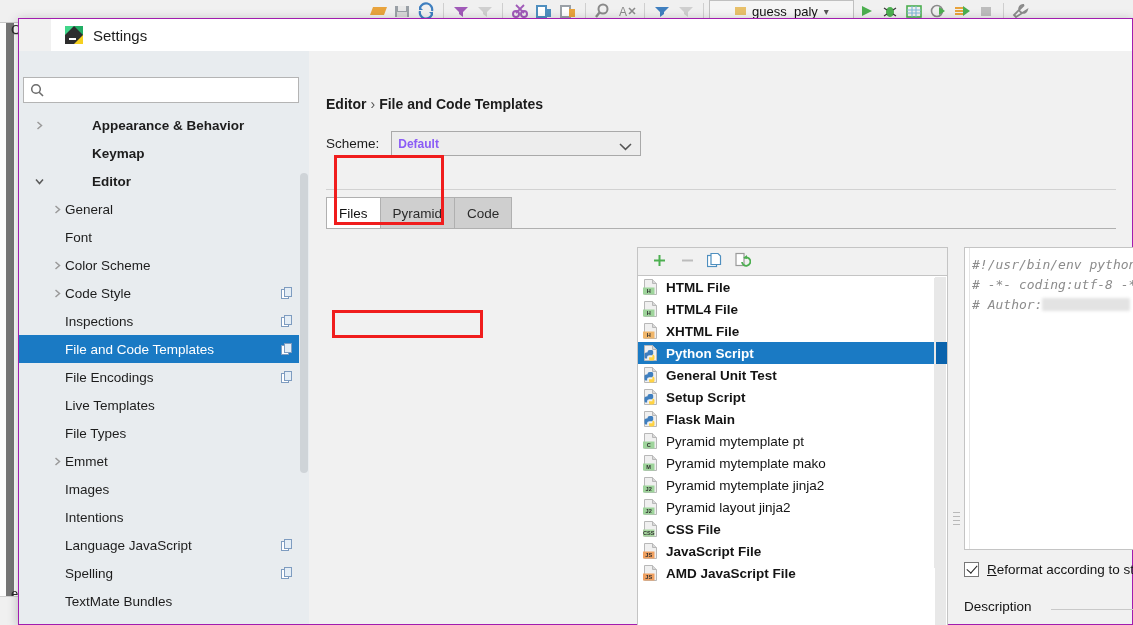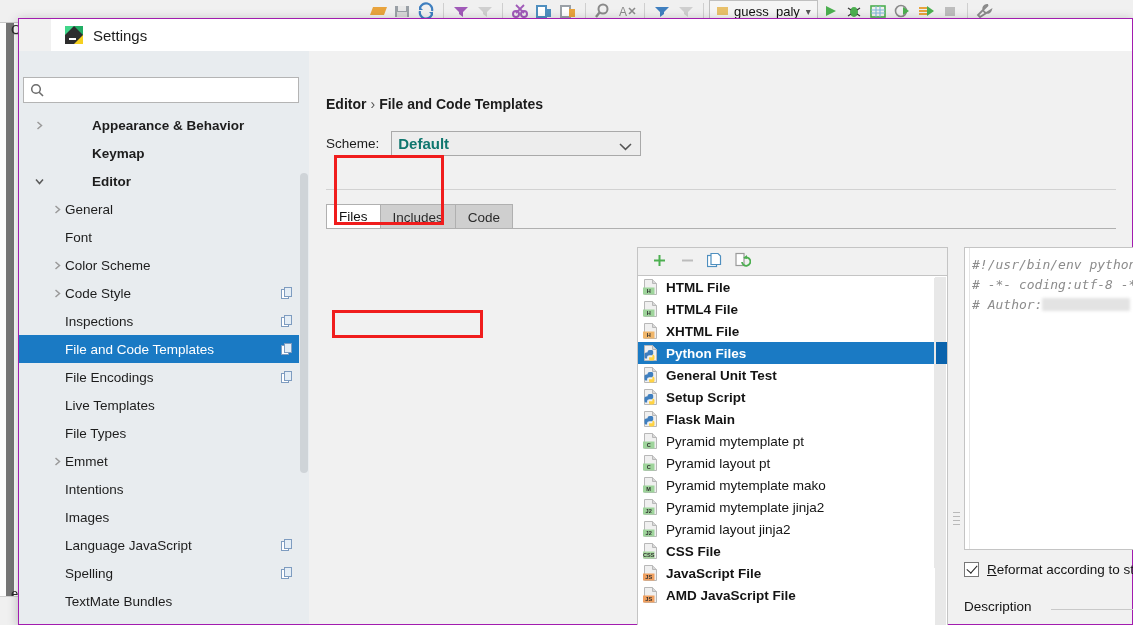--- a/index.html
+++ b/index.html
@@ -56,28 +56,28 @@
   .left-sb-track{position:absolute;right:0;top:60px;width:10px;height:513px;background:#e8ecef;}
   .left-sb-thumb{position:absolute;right:1px;top:62px;width:8px;height:300px;background:#cfd4d8;border-radius:4px;}
 
   
   .right-panel{position:absolute;left:290px;top:0;width:823px;height:573px;background:#f1f1f1;}
   .breadcrumb{position:absolute;left:17px;top:45px;font-size:14px;font-weight:bold;color:#1c1c1c;}
   .bc-sep{font-weight:normal;color:#555;margin:0 4px;}
   .scheme-row{position:absolute;left:17px;top:80px;display:flex;align-items:center;}
   .scheme-lbl{font-size:13.5px;color:#1c1c1c;margin-right:12px;}
   .scheme-combo{width:250px;height:25px;background:#ededed;border:1px solid #a9a9a9;box-sizing:border-box;display:flex;align-items:center;padding:0 6px;position:relative;}
-  .scheme-val{font-size:15px;font-weight:bold;color:#0f766e;}
+  .scheme-val{font-size:12px;font-weight:bold;color:#8b5cf6;}
   .scheme-arrow{position:absolute;right:8px;top:7px;}
 
   .hr-under-scheme{position:absolute;left:17px;top:138px;width:790px;height:1px;background:#d2d2d2;}
 
   
   .tabs{position:absolute;left:17px;top:152px;display:flex;align-items:flex-end;height:26px;}
-  .tab{height:25px;padding:0 12px;display:flex;align-items:center;font-size:13.5px;color:#2b2b2b;
+  .tab{height:32px;padding:0 12px;display:flex;align-items:center;font-size:13.5px;color:#2b2b2b;
        background:#cfcfcf;border:1px solid #b0b0b0;border-bottom:none;box-sizing:border-box;margin-right:-1px;}
   .tab.active{background:#ffffff;border-bottom:1px solid #ffffff;color:#111;}
   .tab-underline{position:absolute;left:17px;top:177px;width:790px;height:1px;background:#b0b0b0;}
 
   
   .list-box{position:absolute;left:328px;top:196px;width:311px;height:410px;}
   .list-tb{position:absolute;left:0;top:0;width:311px;height:28px;background:#f1f1f1;border:1px solid #c4c4c4;border-bottom:none;box-sizing:border-box;display:flex;align-items:center;padding-left:8px;}
   .list-tb-btn{width:26px;height:24px;display:flex;align-items:center;justify-content:center;margin-right:2px;}
   .list-inner{position:absolute;left:0;top:28px;width:311px;height:382px;background:#ffffff;border:1px solid #c4c4c4;box-sizing:border-box;overflow:hidden;}
   .li{height:22px;display:flex;align-items:center;padding-left:5px;white-space:nowrap;}
@@ -200,21 +200,21 @@
       <svg width="22" height="18" viewBox="0 0 22 18">
           <path d="M18 5 L4 5 L9 10 L9 15 L13 12 L13 10 Z" fill="#3f7fbf"></path>
         </svg>
     </div>
     <div class="tb-ic">
       <svg width="22" height="18" viewBox="0 0 22 18">
           <path d="M4 5 L18 5 L13 10 L13 15 L9 12 L9 10 Z" fill="#cfcfcf"></path>
         </svg>
     </div>
     <div class="tb-sep"></div>
-    <div style="display:flex;align-items:center;height:20px;padding:0 6px;border:1px solid #c0c0c0;background:#f5f5f5;">
+    <div style="display:flex;align-items:center;height:20px;padding:0 24px;border:1px solid #c0c0c0;background:#f5f5f5;">
       <svg width="14" height="14" viewBox="0 0 14 14" style="margin-right:4px">
           <rect x="1" y="3" width="11" height="8" fill="#e8c06a"></rect>
         </svg>
       <span style="font-size:13px;color:#111">guess_paly</span>
       <span style="margin-left:6px;color:#555;font-size:10px">▾</span>
     </div>
     <div class="tb-ic"><svg width="22" height="18" viewBox="0 0 22 18">
           <path d="M7 4 L17 9 L7 14 Z" fill="#4caf50"></path>
         </svg></div>
     <div class="tb-ic"><svg width="22" height="18" viewBox="0 0 22 18">
@@ -359,25 +359,25 @@
           <div class="tree-row">
             <span class="tw" style="margin-left: 30px;">
               <svg width="9" height="9" viewBox="0 0 9 9">
                 <path d="M2.5 1 L6.5 4.5 L2.5 8" stroke="#9a9a9a" stroke-width="1.5" fill="none"></path>
               </svg>
             </span>
             <span class="tree-label">Emmet</span>
           </div>
           <div class="tree-row">
             <span class="tw" style="margin-left: 30px;"></span>
+            <span class="tree-label">Images</span>
+          </div>
+          <div class="tree-row">
+            <span class="tw" style="margin-left: 30px;"></span>
             <span class="tree-label">Intentions</span>
-          </div>
-          <div class="tree-row">
-            <span class="tw" style="margin-left: 30px;"></span>
-            <span class="tree-label">Images</span>
           </div>
           <div class="tree-row">
             <span class="tw" style="margin-left: 30px;"></span>
             <span class="tree-label">Language JavaScript</span>
             <span class="copy-ic"><svg width="12" height="12" viewBox="0 0 12 12">
                 <rect x="0.5" y="2.5" width="7" height="9" fill="#fff" stroke="#7e9cc0" stroke-width="1"></rect>
                 <rect x="3.5" y="0.5" width="7" height="9" fill="#e4edf5" stroke="#7e9cc0" stroke-width="1"></rect>
               </svg></span>
           </div>
           <div class="tree-row">
@@ -418,21 +418,21 @@
                 <path d="M1 2 L6.5 7.4 L12 2" stroke="#555" stroke-width="1.5" fill="none"></path>
               </svg>
           </span>
         </div>
       </div>
 
       <div class="hr-under-scheme"></div>
 
       <div class="tabs" id="tabs">
           <div class="tab active">Files</div>
-          <div class="tab">Includes</div>
+          <div class="tab">Pyramid</div>
           <div class="tab">Code</div>
         </div>
       <div class="tab-underline"></div>
 
       <div class="list-box">
         <div class="list-tb" id="list-toolbar">
             <div class="list-tb-btn">
               <span><svg width="15" height="15" viewBox="0 0 15 15">
                   <path d="M7.5 2 V13 M2 7.5 H13" stroke="#4caf50" stroke-width="2"></path>
                 </svg></span>
@@ -488,21 +488,21 @@
                   </svg></span>
                 <span class="li-label bold">XHTML File</span>
               </div>
               <div class="li sel">
                 <span class="li-icon"><svg width="16" height="16" viewBox="0 0 16 16">
                     <path d="M1.5 0.5 H9.5 L13.5 4.5 V15.5 H1.5 Z" fill="#f0f0f0" stroke="#b8b8b8" stroke-width="1"></path>
                     <path d="M9.5 0.5 L9.5 4.5 L13.5 4.5" fill="#d8d8d8" stroke="#b8b8b8" stroke-width="1"></path>
                     <path d="M4.6 7.2 c0-1.5 .6-2.2 2.3-2.2 h1.3 c1.3 0 2 .6 2 1.8 v1.6 c0 1.2-.7 1.8-2 1.8 H6.6 c-1.5 0-2.5 .8-2.5 2.3 v1.1 h-1 c-1.1 0-1.6-.7-1.6-2.1 v-1.9 c0-1.4 .6-2.1 1.8-2.1 z" fill="#3f7fbf"></path>
                     <path d="M9.4 9.6 c1.4 0 2.1 .7 2.1 2 v1.9 c0 1.3-.7 2-2.1 2 H8 c-1.3 0-2-.6-2-1.8 v-1.5 h3.4 z" fill="#ffd343"></path>
                   </svg></span>
-                <span class="li-label bold">Python Files</span>
+                <span class="li-label bold">Python Script</span>
                 <span class="sel-bar-right"></span>
               </div>
               <div class="li">
                 <span class="li-icon"><svg width="16" height="16" viewBox="0 0 16 16">
                     <path d="M1.5 0.5 H9.5 L13.5 4.5 V15.5 H1.5 Z" fill="#f0f0f0" stroke="#b8b8b8" stroke-width="1"></path>
                     <path d="M9.5 0.5 L9.5 4.5 L13.5 4.5" fill="#d8d8d8" stroke="#b8b8b8" stroke-width="1"></path>
                     <path d="M4.6 7.2 c0-1.5 .6-2.2 2.3-2.2 h1.3 c1.3 0 2 .6 2 1.8 v1.6 c0 1.2-.7 1.8-2 1.8 H6.6 c-1.5 0-2.5 .8-2.5 2.3 v1.1 h-1 c-1.1 0-1.6-.7-1.6-2.1 v-1.9 c0-1.4 .6-2.1 1.8-2.1 z" fill="#3f7fbf"></path>
                     <path d="M9.4 9.6 c1.4 0 2.1 .7 2.1 2 v1.9 c0 1.3-.7 2-2.1 2 H8 c-1.3 0-2-.6-2-1.8 v-1.5 h3.4 z" fill="#ffd343"></path>
                   </svg></span>
                 <span class="li-label bold">General Unit Test</span>
@@ -526,29 +526,20 @@
                 <span class="li-label bold">Flask Main</span>
               </div>
               <div class="li">
                 <span class="li-icon"><svg width="16" height="16" viewBox="0 0 16 16">
                     <path d="M1.5 0.5 H9.5 L13.5 4.5 V15.5 H1.5 Z" fill="#f0f0f0" stroke="#b8b8b8" stroke-width="1"></path>
                     <path d="M9.5 0.5 L9.5 4.5 L13.5 4.5" fill="#d8d8d8" stroke="#b8b8b8" stroke-width="1"></path>
                     <rect x="0" y="8.5" width="11.5" height="7" fill="#9ed49b"></rect>
                     <text x="5.7" y="14.4" font-size="5.6" text-anchor="middle" fill="#2f2f2f" font-family="sans-serif" font-weight="bold">C</text>
                   </svg></span>
                 <span class="li-label">Pyramid mytemplate pt</span>
-              </div>
-              <div class="li">
-                <span class="li-icon"><svg width="16" height="16" viewBox="0 0 16 16">
-                    <path d="M1.5 0.5 H9.5 L13.5 4.5 V15.5 H1.5 Z" fill="#f0f0f0" stroke="#b8b8b8" stroke-width="1"></path>
-                    <path d="M9.5 0.5 L9.5 4.5 L13.5 4.5" fill="#d8d8d8" stroke="#b8b8b8" stroke-width="1"></path>
-                    <rect x="0" y="8.5" width="11.5" height="7" fill="#9ed49b"></rect>
-                    <text x="5.7" y="14.4" font-size="5.6" text-anchor="middle" fill="#2f2f2f" font-family="sans-serif" font-weight="bold">C</text>
-                  </svg></span>
-                <span class="li-label">Pyramid layout pt</span>
               </div>
               <div class="li">
                 <span class="li-icon"><svg width="16" height="16" viewBox="0 0 16 16">
                     <path d="M1.5 0.5 H9.5 L13.5 4.5 V15.5 H1.5 Z" fill="#f0f0f0" stroke="#b8b8b8" stroke-width="1"></path>
                     <path d="M9.5 0.5 L9.5 4.5 L13.5 4.5" fill="#d8d8d8" stroke="#b8b8b8" stroke-width="1"></path>
                     <rect x="0" y="8.5" width="11.5" height="7" fill="#9ed49b"></rect>
                     <text x="5.7" y="14.4" font-size="5.6" text-anchor="middle" fill="#2f2f2f" font-family="sans-serif" font-weight="bold">M</text>
                   </svg></span>
                 <span class="li-label">Pyramid mytemplate mako</span>
               </div>

